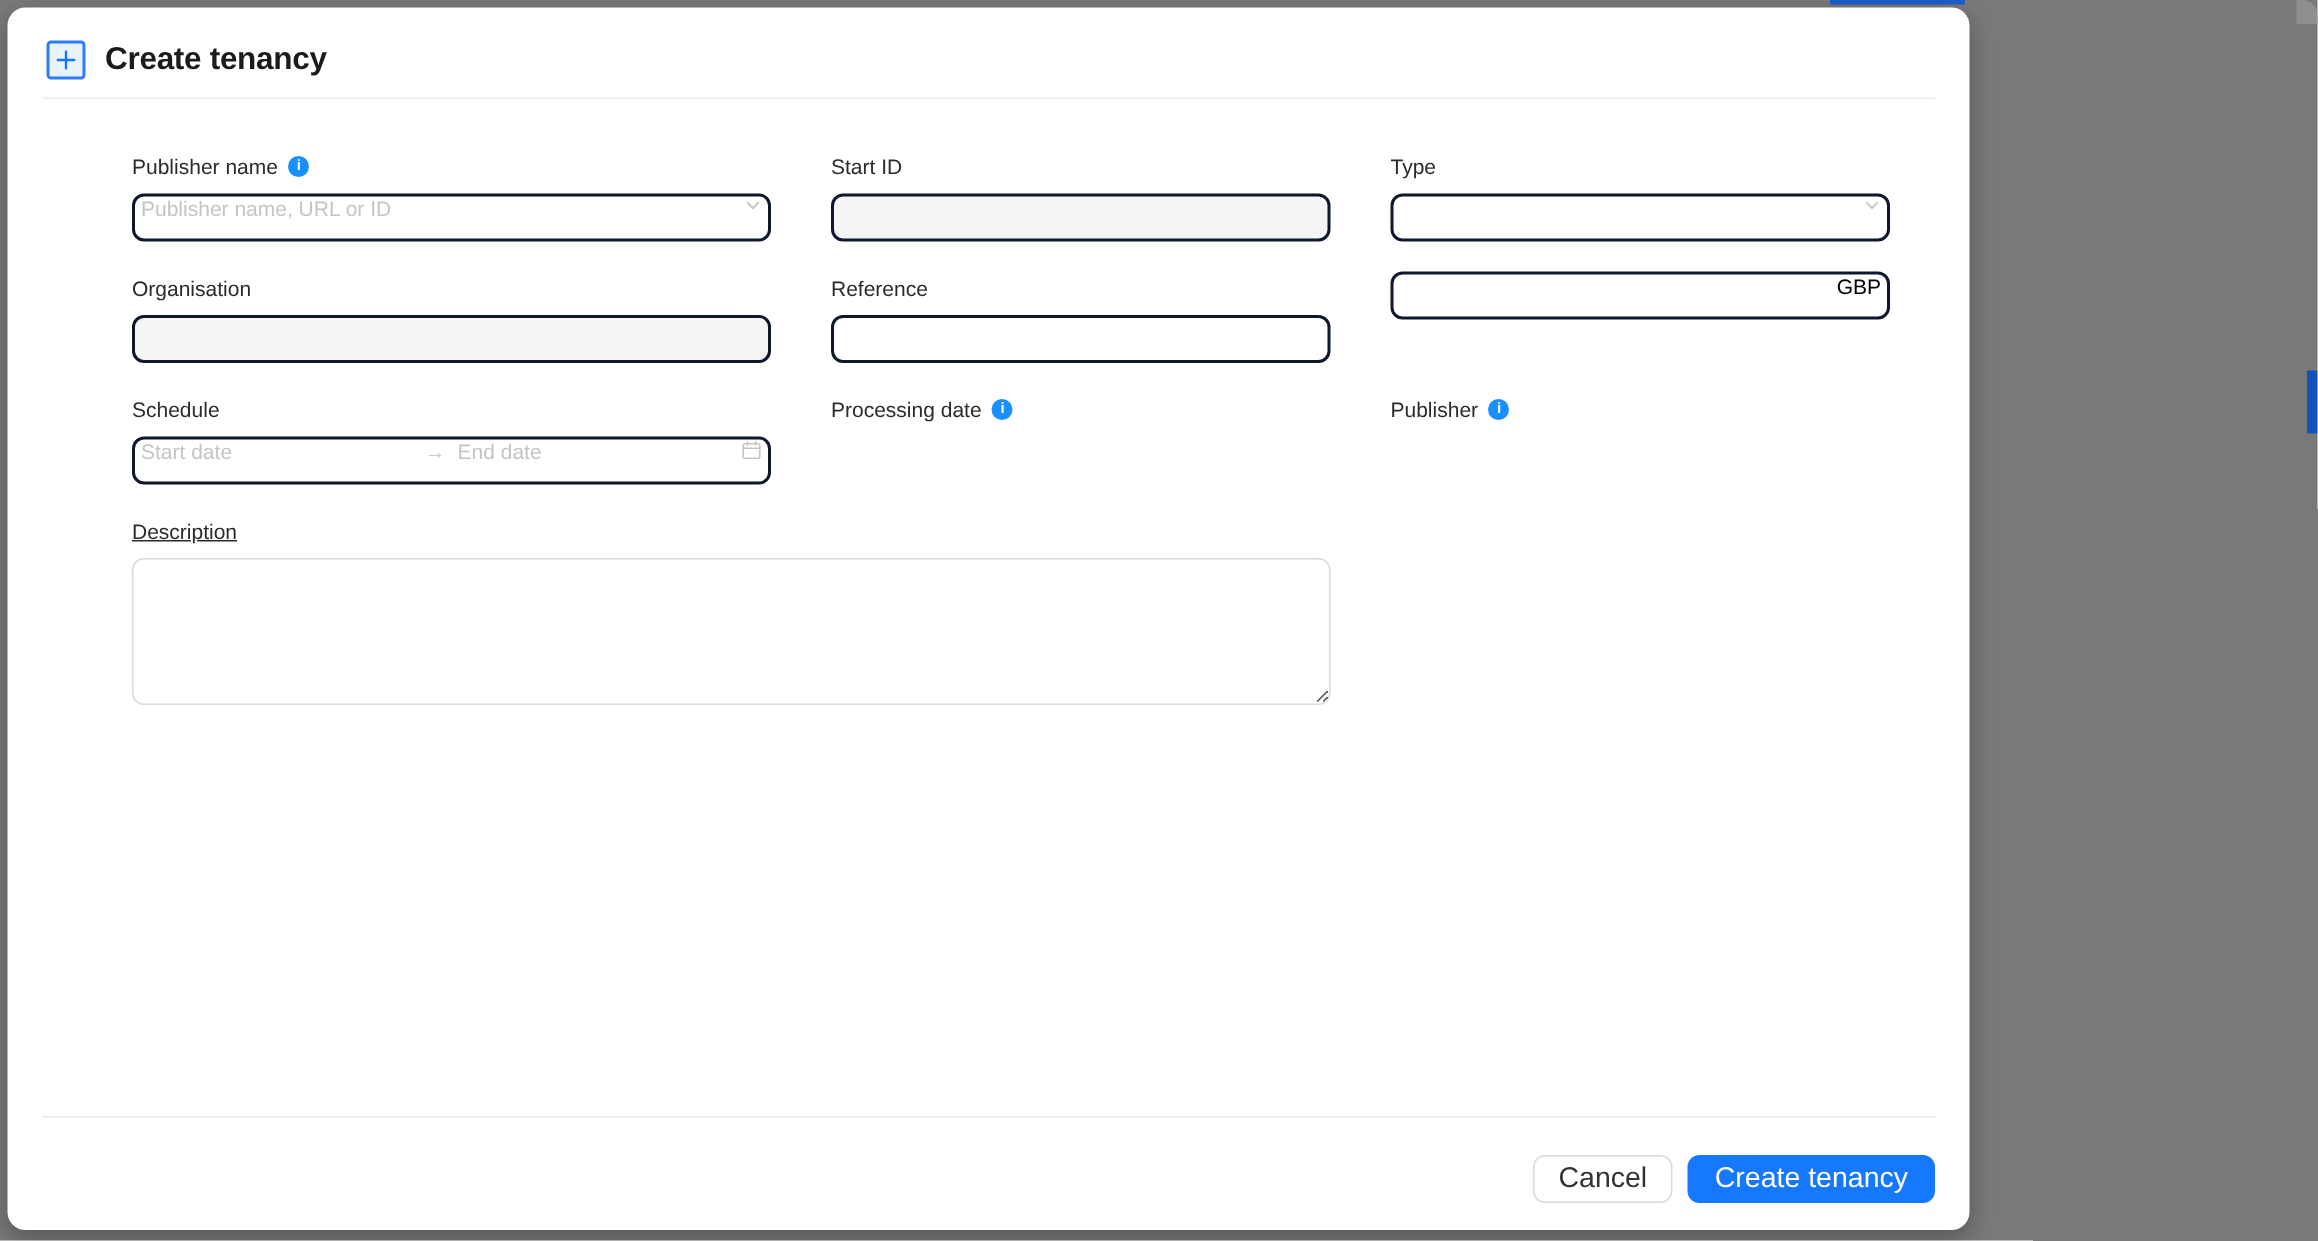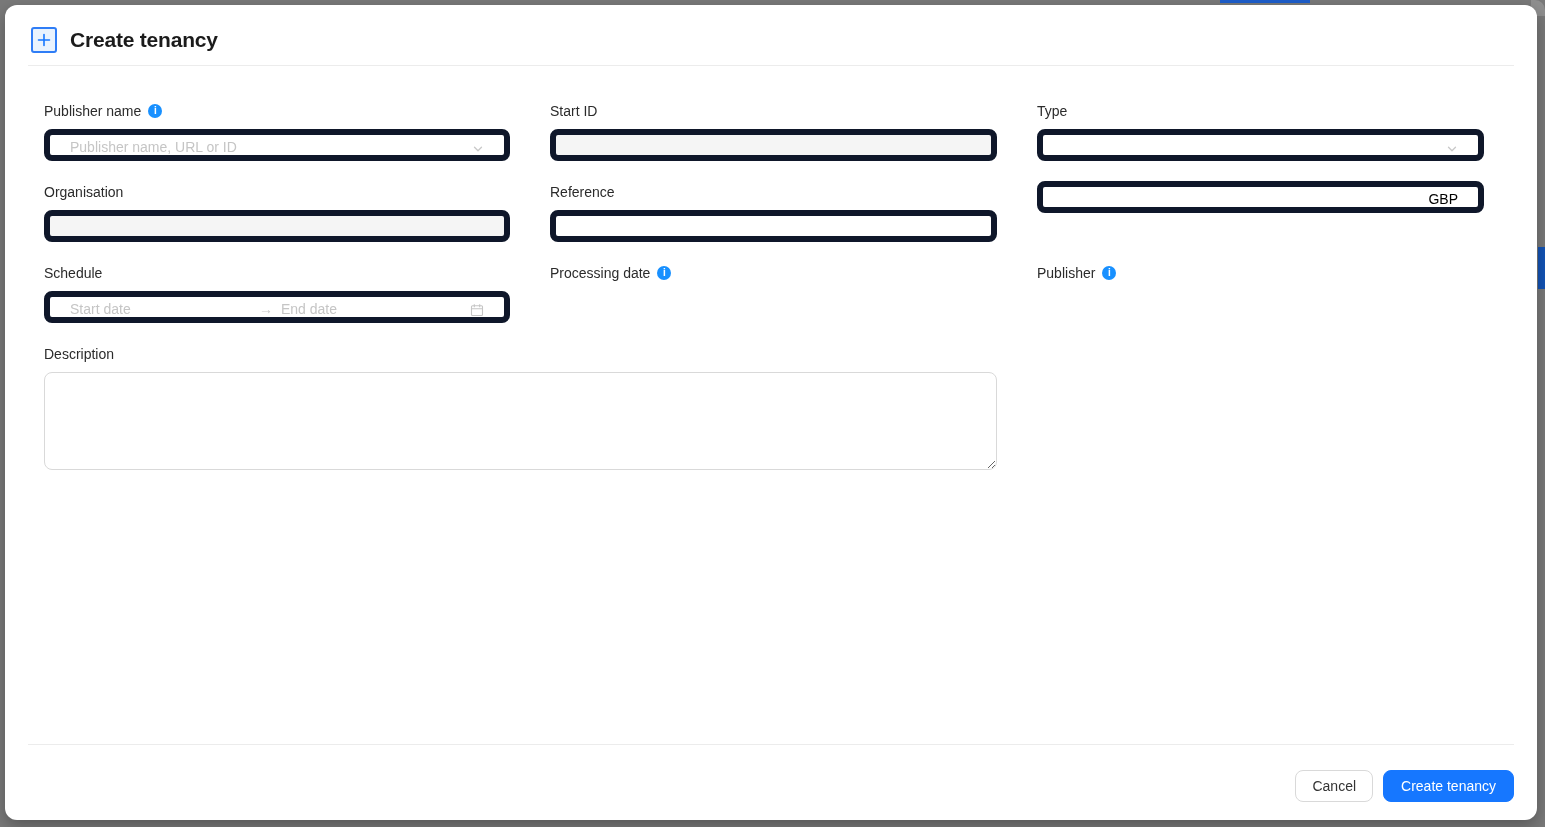--- a/index.html
+++ b/index.html
@@ -14,21 +14,21 @@
 
   
   .bd-top-blue   { position:absolute; left:1220px; top:0; width:90px; height:3px; background:#1d5ecb; }
   .bd-corner     { position:absolute; left:1531px; top:0; width:14px; height:16px; background:#8f8f8f; border-radius:0 10px 0 0; }
   .bd-right-blue { position:absolute; left:1538px; top:247px; width:7px; height:42px; background:#1353b5; }
 
   
   .modal {
     position: absolute;
     left: 5px; top: 5px;
-    width: 1532px; height: 815px;
+    width: 1308px; height: 815px;
     background: #ffffff;
     border-radius: 12px;
     box-shadow: 0 6px 16px rgba(0,0,0,0.28);
     display: flex;
     flex-direction: column;
   }
 
   .modal-header {
     display: flex;
     align-items: center;
@@ -45,28 +45,28 @@
   }
   .modal-title {
     font-size: 21px;
     font-weight: 700;
     color: #1b1b1b;
     letter-spacing: -0.2px;
   }
   .divider { margin: 0 23px; border-bottom: 1px solid #ececec; }
 
   
-  .modal-body { padding: 34px 53px 0 39px; }
+  .modal-body { padding: 34px 53px 0 39px; margin-left: 44px; }
   .form-grid {
     display: grid;
     grid-template-columns: repeat(3, 1fr);
     column-gap: 40px;
     row-gap: 20px;
   }
-  .field-desc { grid-column: 1 / span 2; }
+  .field-desc { grid-column: 1 / span 2; text-decoration: underline; }
 
   .label-row {
     display: flex;
     align-items: center;
     gap: 7px;
     font-size: 14px;
     line-height: 22px;
     color: #2b2b2b;
     margin-bottom: 7px;
   }
@@ -79,26 +79,26 @@
     font-weight: 700;
     display: inline-flex;
     align-items: center;
     justify-content: center;
     line-height: 1;
     flex: 0 0 auto;
   }
 
   .control {
     height: 32px;
-    border: 6px solid #0f172a;
+    border: 2px solid #0f172a;
     border-radius: 8px;
     background: #fff;
     display: flex;
-    align-items: flex-end;
-    padding: 0 20px;
+    align-items: flex-start;
+    padding: 0 4px;
     font-size: 14px;
     gap: 8px;
   }
   .control.disabled { background: #f5f5f5; }
   .control input {
     flex: 1 1 auto;
     min-width: 0;
     border: none;
     outline: none;
     background: transparent;
@@ -133,21 +133,21 @@
     padding: 25px 0 18px 0;
     display: flex;
     justify-content: flex-end;
     align-items: center;
     gap: 10px;
   }
   .btn {
     height: 32px;
     border-radius: 8px;
     font-family: inherit;
-    font-size: 14px;
+    font-size: 19px;
     display: inline-flex;
     align-items: center;
     justify-content: center;
     cursor: pointer;
   }
   .btn-cancel {
     background: #fff;
     border: 1px solid #d9d9d9;
     color: #333;
     padding: 0 16px;

